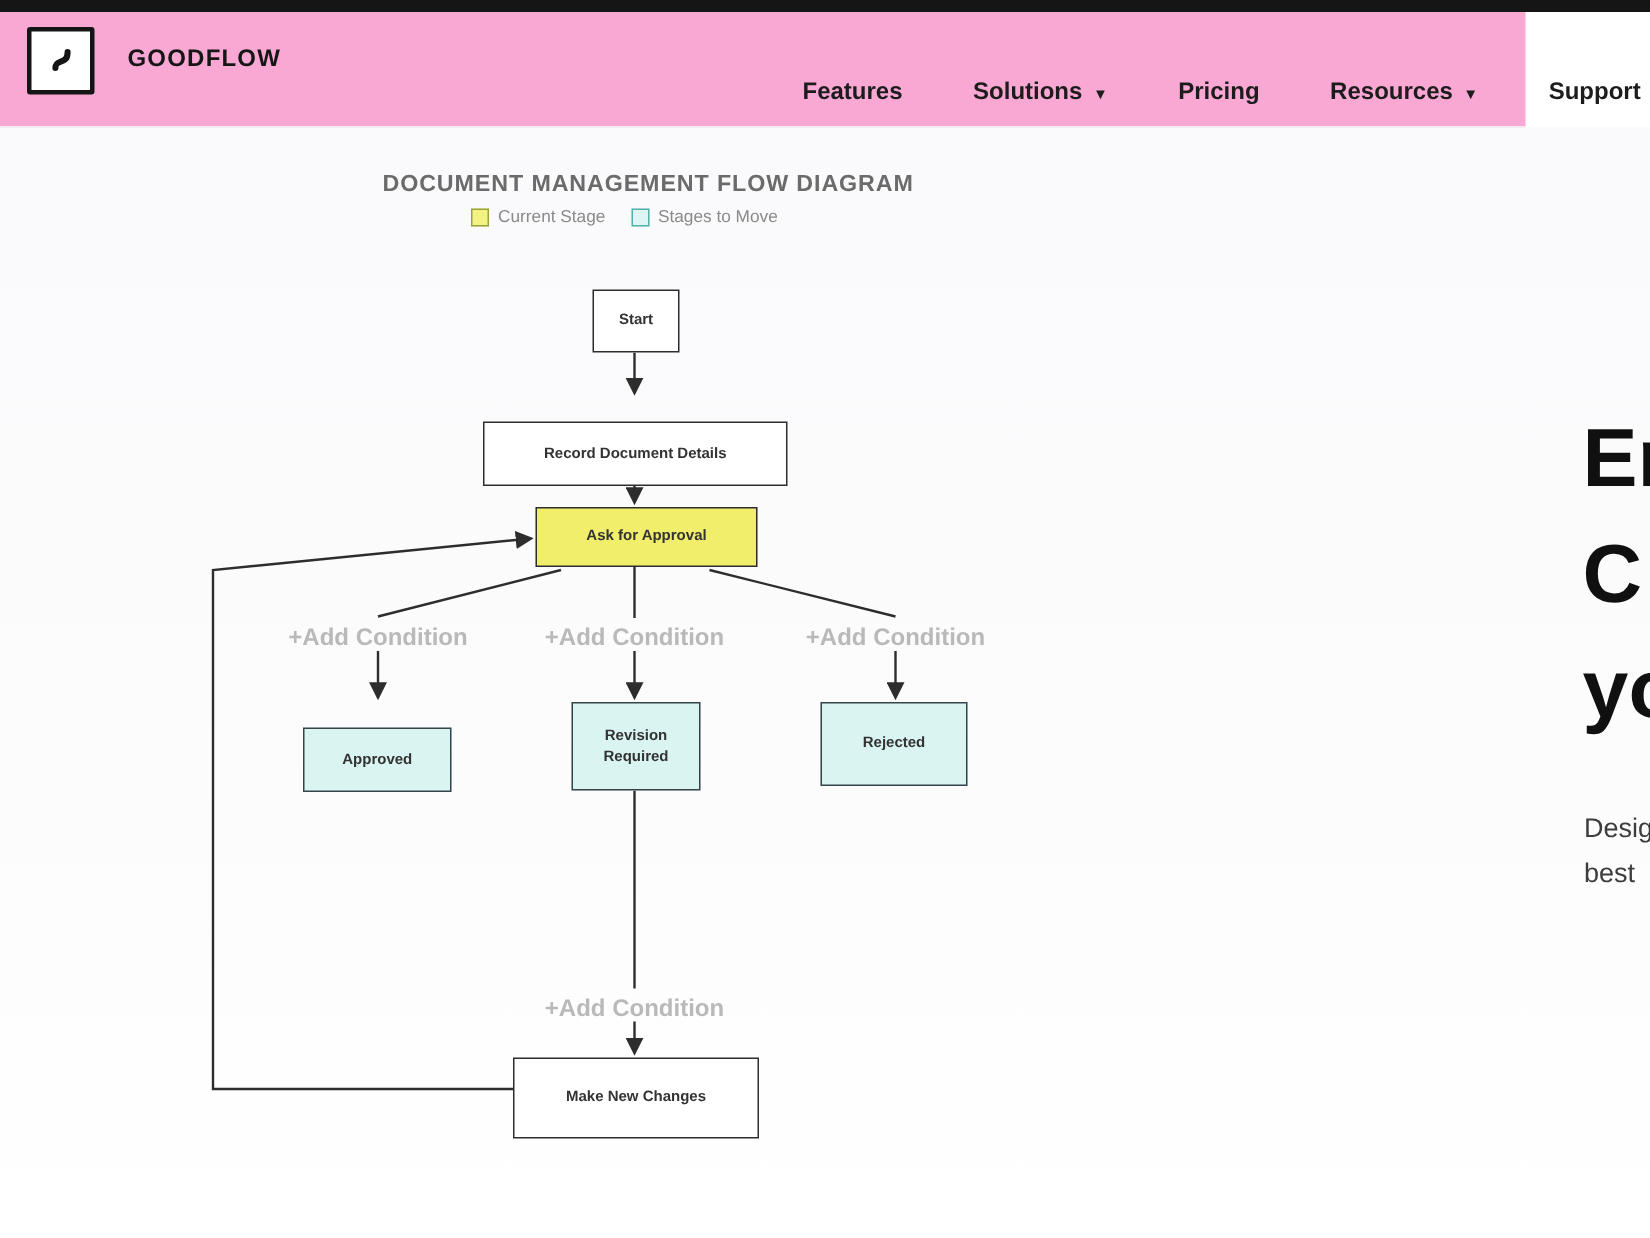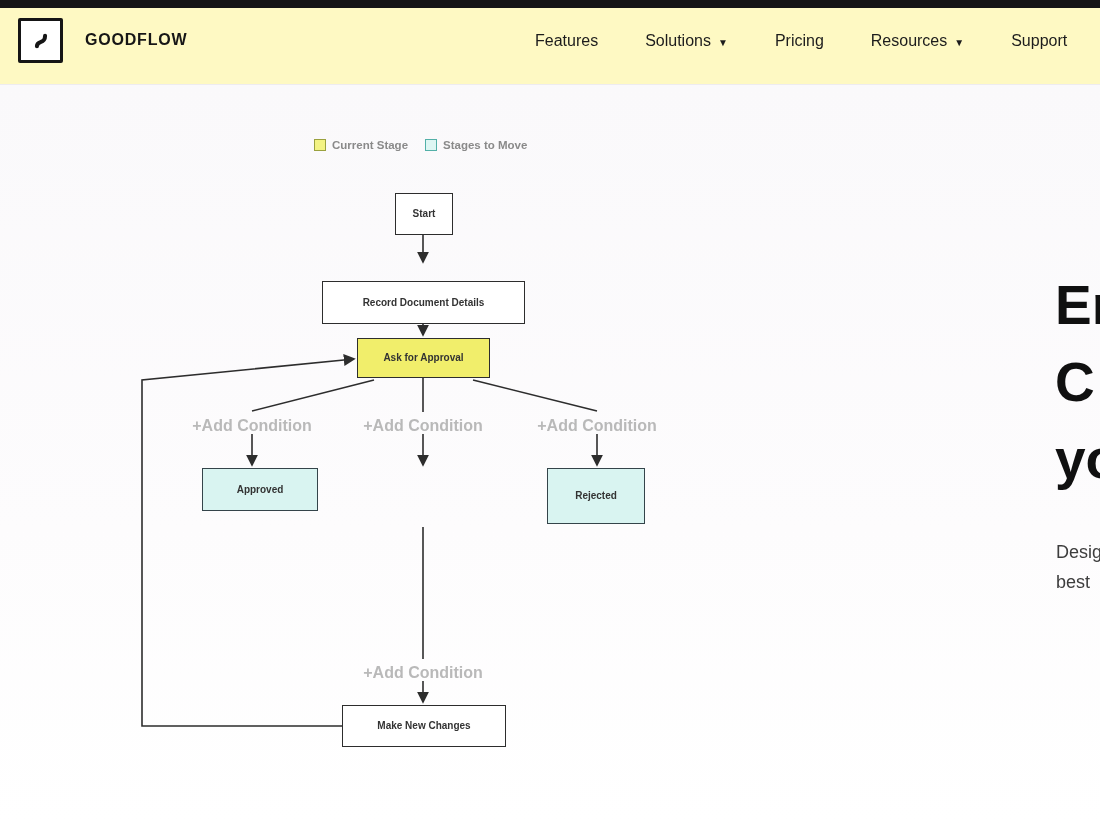--- a/index.html
+++ b/index.html
@@ -1,60 +1,60 @@
 <!DOCTYPE html>
 <html><head>
 <meta charset="utf-8">
 <style>
   * { margin:0; padding:0; box-sizing:border-box; }
   html,body { width:1100px; height:825px; overflow:hidden; background:#fff;
     font-family:"Liberation Sans", sans-serif; }
 
   
   .top-bar { position:absolute; left:0; top:0; width:1100px; height:8px; background:#151515; }
-  .header { position:absolute; left:0; top:8px; width:1100px; height:77px; background:#fef9c3;
+  .header { position:absolute; left:0; top:8px; width:1017px; height:77px; background:#f9a8d4;
     border-bottom:1px solid #eeecef; }
   .logo-box { position:absolute; left:18px; top:10px; width:45px; height:45px;
     border:3.5px solid #151515; border-radius:2px; background:#fff;
     display:flex; align-items:center; justify-content:center; }
   .brand { position:absolute; left:85px; top:23px; font-size:16px; font-weight:700;
     letter-spacing:0.8px; color:#161616; }
   .nav { position:absolute; left:535px; top:24px; display:flex; gap:47px; white-space:nowrap; }
-  .nav-item { font-size:16px; font-weight:400; color:#1c1c1c; cursor:pointer;
-    display:flex; align-items:center; gap:7px; }
+  .nav-item { font-size:16px; font-weight:700; color:#1c1c1c; cursor:pointer;
+    display:flex; align-items:center; gap:7px;margin-top:21px; }
   .nav-item .caret { font-size:10px; color:#1c1c1c; transform:translateY(1px); }
 
   
   .content { position:absolute; left:0; top:85px; width:1100px; height:740px;
     background:linear-gradient(180deg,#faf9fb 0%, #fdfcfd 60%, #ffffff 100%); }
 
   .diagram-title { position:absolute; left:255px; top:29px; font-size:15.5px; font-weight:600;
     letter-spacing:0.6px; color:#6b6b6b; }
   .legend { position:absolute; left:314px; top:54px; display:flex; gap:17px; align-items:center; }
   .legend-item { display:flex; align-items:center; gap:6px; }
   .legend-swatch { width:12px; height:12px; border:1.5px solid; }
   .legend-swatch.yellow { background:#f3f384; border-color:#9aa13f; }
   .legend-swatch.cyan { background:#ddf6f3; border-color:#53b0a8; }
-  .legend-label { font-size:11.5px; font-weight:700; color:#8a8a8a; }
+  .legend-label { font-size:11.5px; font-weight:400; color:#8a8a8a; }
 
   svg.connectors { position:absolute; left:0; top:0; width:1100px; height:740px; }
 
   .node { position:absolute; display:flex; align-items:center; justify-content:center;
     text-align:center; border:1.6px solid #2d2d2d; background:#ffffff; color:#333;
     font-size:10px; font-weight:600; line-height:1.35; cursor:pointer; }
   .node.current { background:#f1ee6b; }
   .node.move { background:#d9f4f1; border-color:#34444a; }
 
   .node-start    { left:395px; top:108px; width:58px; height:42px; }
   .node-record   { left:322px; top:180px; width:203px; height:43px;margin-top:16px; }
-  .node-ask      { left:357px; top:253px; width:133px; height:40px; }
-  .node-approved { left:202px; top:383px; width:116px;  height:43px; }
+  .node-ask      { left:357px; top:253px; width:148px; height:40px; }
+  .node-approved { left:202px; top:400px; width:99px;  height:43px; }
   .node-revision { left:381px; top:383px; width:86px;  height:59px; padding:0 10px; }
   .node-rejected { left:547px; top:383px; width:98px;  height:56px; }
-  .node-changes  { left:342px; top:620px; width:164px; height:42px; }
+  .node-changes  { left:342px; top:620px; width:164px; height:54px; }
 
   .add-condition { position:absolute; transform:translateX(-50%); font-size:16px;
     font-weight:600; color:#b9b9b9; white-space:nowrap; cursor:pointer; }
   .ac-left   { left:252px; top:332px; }
   .ac-middle { left:423px; top:332px; }
   .ac-right  { left:597px; top:332px; }
   .ac-bottom { left:423px; top:579px; }
 
   
   .hero-heading { position:absolute; left:1055px; top:182px; font-size:55px; font-weight:600;
@@ -92,20 +92,21 @@
       <span class="caret">▼</span>
     </div>
     <div class="nav-item">
       <span>Support</span>
     </div>
   </nav>
 </div>
 
 <div class="content">
 
+  <div class="diagram-title">DOCUMENT MANAGEMENT FLOW DIAGRAM</div>
 
   <div class="legend">
     <div class="legend-item">
       <span class="legend-swatch yellow"></span>
       <span class="legend-label">Current Stage</span>
     </div>
     <div class="legend-item">
       <span class="legend-swatch cyan"></span>
       <span class="legend-label">Stages to Move</span>
     </div>
@@ -136,20 +137,21 @@
       <line x1="423" y1="596" x2="423" y2="617" marker-end="url(#arrow)"></line>
 
       <polyline points="342,641 142,641 142,295 354,274" marker-end="url(#arrow)"></polyline>
     </g>
   </svg>
 
   <div class="node node-start">Start</div>
   <div class="node node-record">Record Document Details</div>
   <div class="node current node-ask">Ask for Approval</div>
   <div class="node move node-approved">Approved</div>
+  <div class="node move node-revision">Revision Required</div>
   <div class="node move node-rejected">Rejected</div>
   <div class="node node-changes">Make New Changes</div>
 
   <div class="add-condition ac-left">+Add Condition</div>
   <div class="add-condition ac-middle">+Add Condition</div>
   <div class="add-condition ac-right">+Add Condition</div>
   <div class="add-condition ac-bottom">+Add Condition</div>
 
   <div class="hero-heading">
     <div>En</div>

